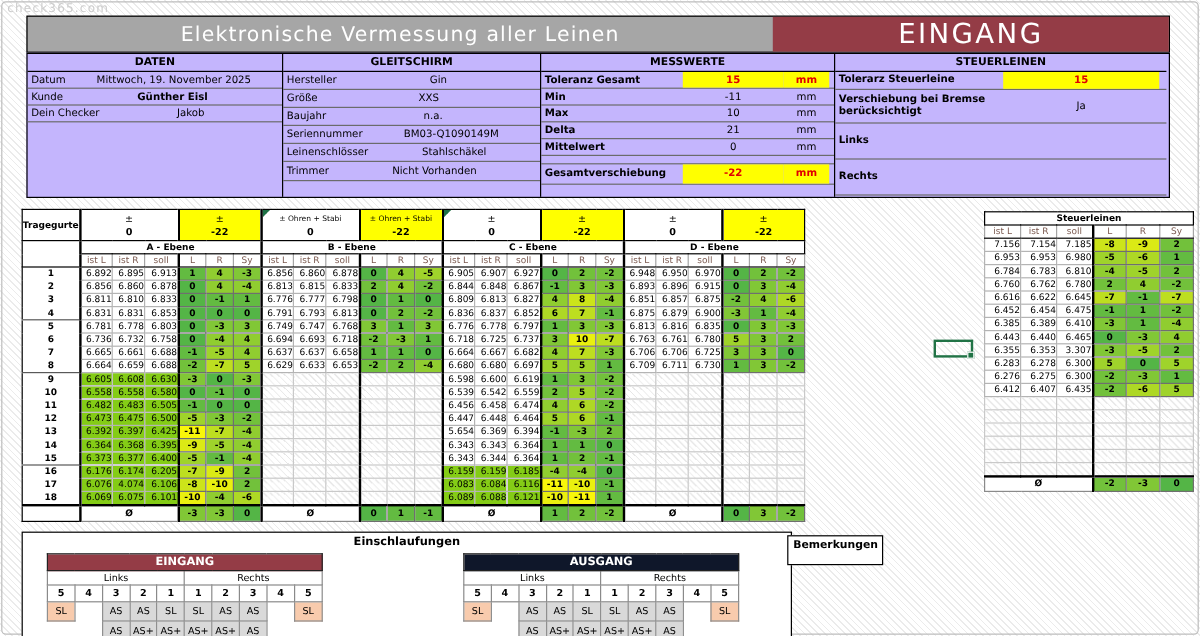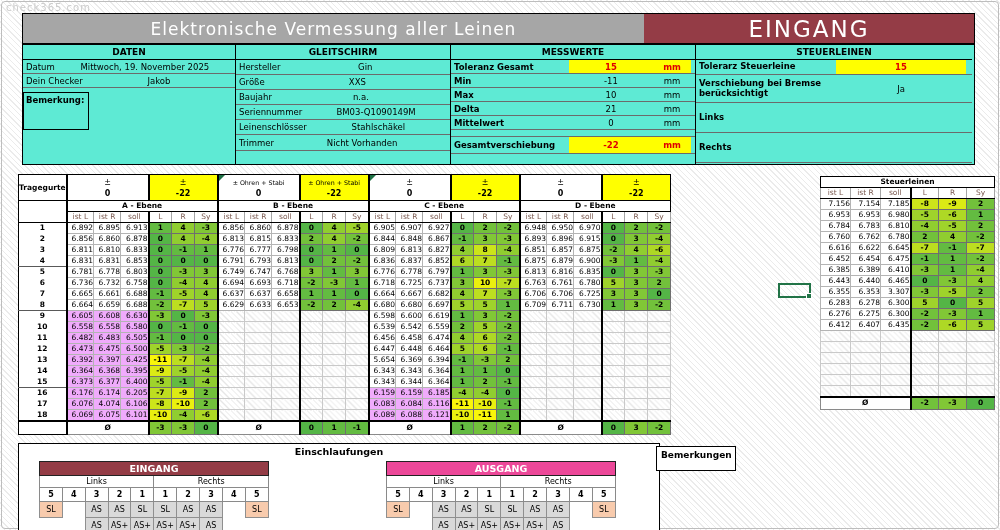--- a/index.html
+++ b/index.html
@@ -10,21 +10,21 @@
   }
   .frame{position:absolute;inset:1px;border:1px solid #bdbdbd;border-radius:4px;pointer-events:none}
   .watermark{position:absolute;left:6px;top:2px;font-size:10px;color:#cccccc;letter-spacing:1px}
 
   
   .banner{position:absolute;left:22px;top:13px;width:953px;height:31px;display:flex;border:1.5px solid #000;box-sizing:border-box;background:#a6a6a6}
   .banner-title{flex:0 0 621px;display:flex;align-items:center;justify-content:center;color:#fff;font-size:17px;letter-spacing:1px}
   .banner-mode{flex:1;display:flex;align-items:center;justify-content:center;color:#fff;font-size:23px;letter-spacing:2px}
 
   
-  .infoband{position:absolute;left:22px;top:44px;width:953px;height:121px;display:flex;border:1.5px solid #000;box-sizing:border-box;background:#5eead4}
+  .infoband{position:absolute;left:22px;top:44px;width:953px;height:121px;display:flex;border:1.5px solid #000;box-sizing:border-box;background:#c4b5fd}
   .isec{box-sizing:border-box;border-right:1.5px solid #000;display:flex;flex-direction:column}
   .isec:last-child{border-right:none}
   .ititle{height:14px;line-height:14px;text-align:center;font-weight:bold;font-size:9px;border-bottom:1px solid #000}
   .irow{display:flex;align-items:center;border-bottom:1px solid #6b6b6b;box-sizing:border-box}
   .ilab{font-weight:normal;font-size:8.5px;padding-left:3px}
   .ival{flex:1;text-align:center;font-size:8.5px}
   .ival.b{font-weight:bold}
   .yelcell{background:#ffff00;color:#e00000;font-weight:bold}
   .bem-area{flex:1;position:relative}
   .bem-box{position:absolute;left:0;top:4px;width:66px;height:38px;border:1.5px solid #000;font-weight:bold;font-size:8.5px;padding:2px 2px;box-sizing:border-box}
@@ -43,21 +43,21 @@
   .adj .s1.sm{font-size:6.3px}
   .adj .s2{font-weight:bold;font-size:8px;line-height:11px}
   .yel{background:#ffff00}
   .note::before{content:'';position:absolute;left:0;top:0;border:3px solid transparent;border-left-color:#1e7145;border-top-color:#1e7145}
   .ebn{font-weight:bold;font-size:9px;text-align:center;border:1px solid #000;height:13px}
   .colh{font-size:7px;color:#7b5a50;text-align:center;border:1px solid #a5a5a5;border-bottom:1.5px solid #000;height:12px}
   .rn{text-align:center;font-weight:bold;font-size:8px;background:#fff}
   .iv{border:1px solid #b4b4b4;text-align:right;padding-right:2px;background:#fff}
   .dv{border:1px solid #6f6f6f;text-align:center;font-weight:bold}
   .hv{background:repeating-linear-gradient(45deg,#ffffff 0 3px,#e6e6e6 3px 4px);border:1px solid #c9c9c9}
-  .pe{background:#f0abfc}
+  .pe{background:#84cc16}
   .gs{border-left:2px solid #000 !important}
   .ds{border-left:2px solid #000 !important}
   tr.hsep td{border-top:1.5px solid #595959}
   tr.avgr td{border-top:2px solid #000;height:13px}
   .avl{text-align:center;font-weight:bold;font-size:8px;background:#fff;border:1px solid #8a8a8a}
   .sttitle{font-weight:bold;font-size:10.5px;text-align:center;height:40px;vertical-align:middle;border:1px solid #000}
 
   
   .selbox{position:absolute;left:778px;top:283px;width:33px;height:15px;border:2px solid #217346;box-sizing:border-box}
   .selbox::after{content:'';position:absolute;right:-3px;bottom:-3px;width:4px;height:4px;background:#217346;border:1px solid #fff}
@@ -88,25 +88,26 @@
 </div>
 
 <div class="infoband" id="infoband">
     <div class="isec" style="width:213px">
       <div class="ititle">DATEN</div>
       <div class="irow" style="height:14px">
         <span class="ilab">Datum</span>
         <span class="ival">Mittwoch, 19. November 2025</span>
       </div>
       <div class="irow" style="height:14px">
+        <span class="ilab">Kunde</span>
+        <span class="ival b">Günther Eisl</span>
+      </div>
+      <div class="irow" style="height:14px">
         <span class="ilab">Dein Checker</span>
         <span class="ival">Jakob</span>
-      </div>
-      <div class="bem-area">
-        <div class="bem-box">Bemerkung:</div>
       </div>
     </div>
     <div class="isec" style="width:215px">
       <div class="ititle">GLEITSCHIRM</div>
       <div class="irow" style="height:15.1px">
         <span class="ilab">Hersteller</span>
         <span class="ival">Gin</span>
       </div>
       <div class="irow" style="height:15.1px">
         <span class="ilab">Größe</span>
@@ -1009,21 +1010,21 @@
           <td class="tag">AS+</td>
           <td class="tag">AS</td>
           <td class="emp"></td>
           <td class="emp"></td>
         </tr>
       </tbody>
     </table>
     <table class="bt" style="left:367px;top:17px;width:230px">
       <tbody>
         <tr>
-          <td colspan="10" class="ttl" style="background:#ec4899">AUSGANG</td>
+          <td colspan="10" class="ttl" style="background:#0f172a">AUSGANG</td>
         </tr>
         <tr>
           <td colspan="5" class="lr">Links</td>
           <td colspan="5" class="lr c6">Rechts</td>
         </tr>
         <tr>
           <td class="num">5</td>
           <td class="num">4</td>
           <td class="num">3</td>
           <td class="num">2</td>

